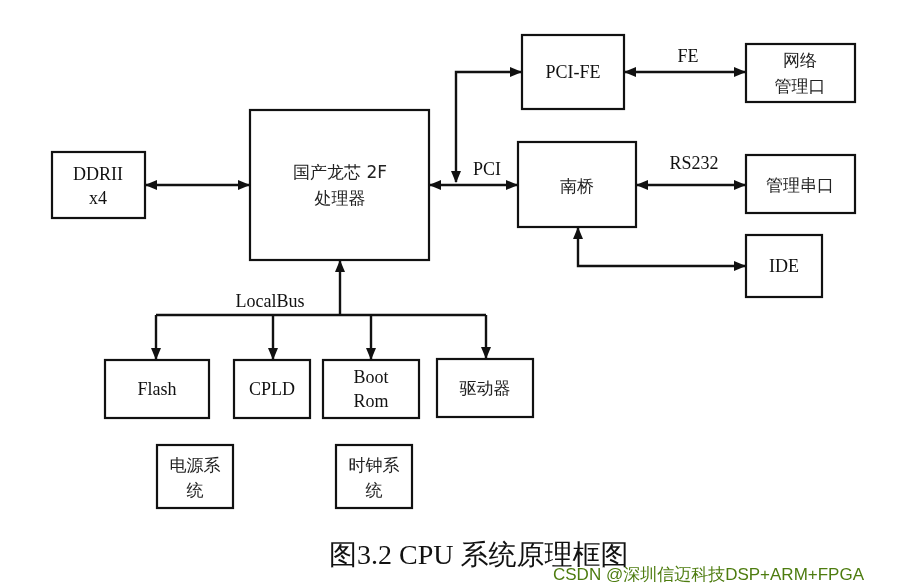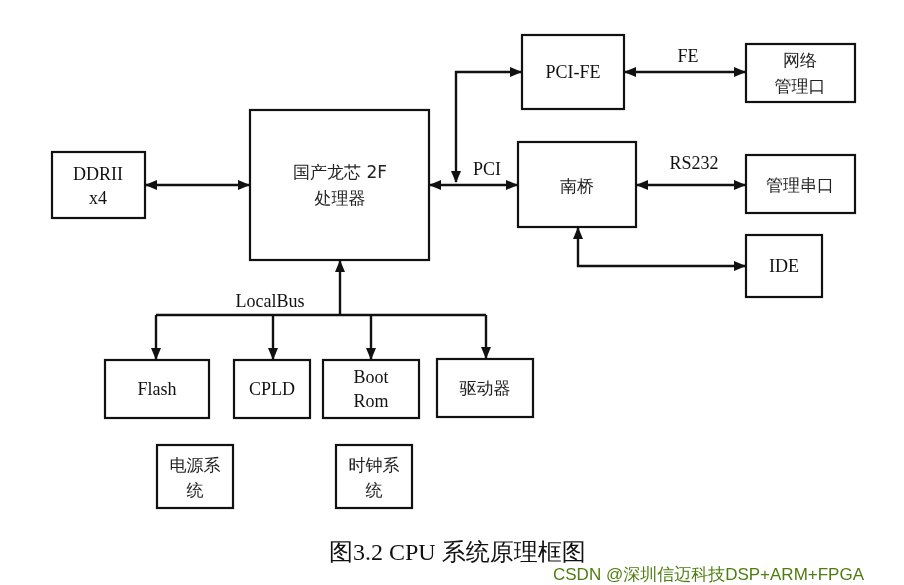--- a/index.html
+++ b/index.html
@@ -3,21 +3,21 @@
 <meta charset="utf-8">
 <style>
   html, body { margin: 0; padding: 0; background: #ffffff; }
   body { width: 904px; height: 585px; position: relative; overflow: hidden;
          font-family: "Liberation Serif", "DejaVu Serif", serif; color: #111; }
   #diagram { position: absolute; left: 0; top: 0; }
   .box { fill: #ffffff; stroke: #111; stroke-width: 2.2; }
   .line { stroke: #111; stroke-width: 2.4; fill: none; }
   .lbl { font-family: "Liberation Serif", "DejaVu Serif", serif; font-size: 18px; fill: #111; }
   .lbl-cjk { font-family: "DejaVu Sans", sans-serif; font-size: 17px; fill: #222; }
-  .caption { position: absolute; left: 329px; top: 536px; font-size: 24px;
+  .caption { position: absolute; left: 329px; top: 536px; font-size: 28px;
              font-family: "Liberation Serif", "DejaVu Serif", serif; color: #111; white-space: nowrap; }
   .watermark { position: absolute; left: 553px; top: 563px; font-size: 17px;
                font-family: Liberation Sans, sans-serif; color: #4d7c0f; white-space: nowrap; }
 </style>
 </head>
 <body>
 
 <svg id="diagram" width="904" height="585" viewBox="0 0 904 585">
   <defs>
     <marker id="ah" viewBox="0 0 12 10" refX="11" refY="5" markerWidth="12" markerHeight="10" markerUnits="userSpaceOnUse" orient="auto-start-reverse">

